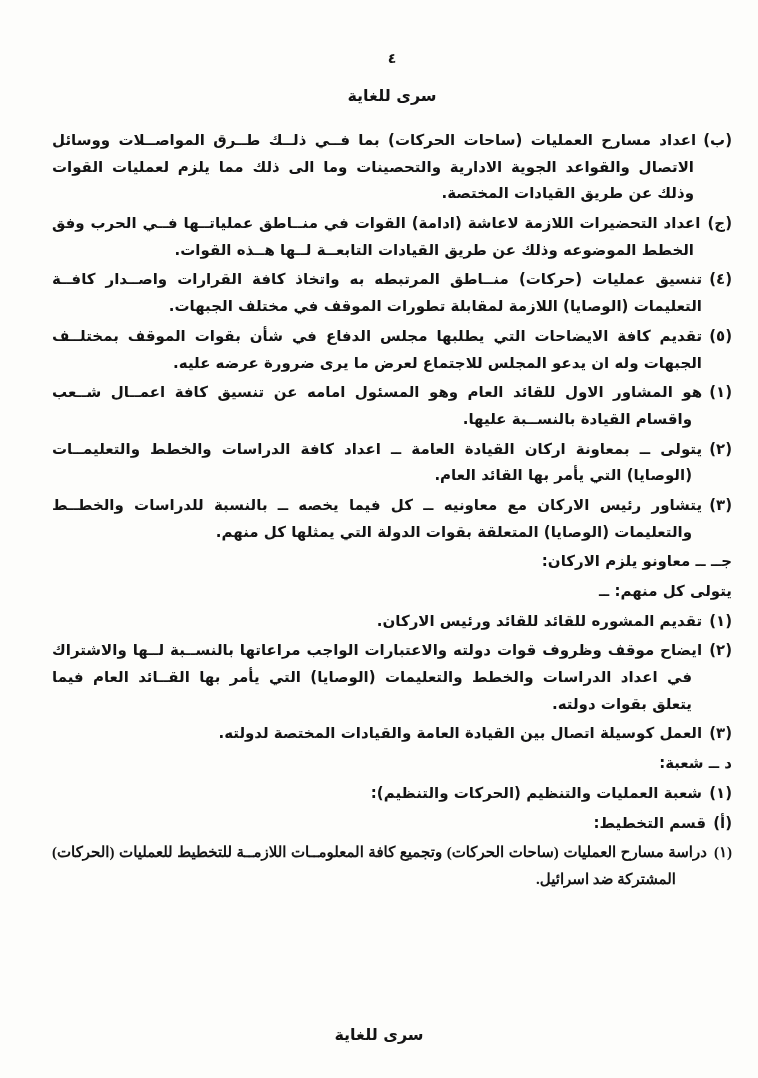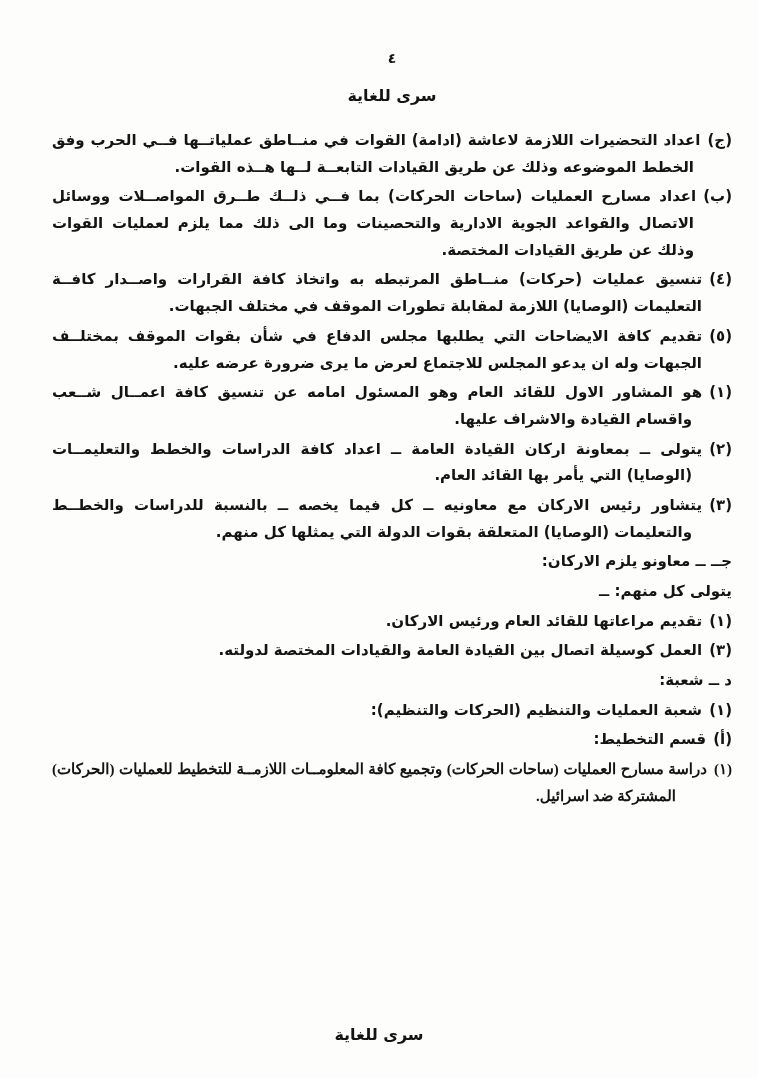--- a/index.html
+++ b/index.html
@@ -64,41 +64,42 @@
 <body>
 
 <div class="page" lang="ar">
 
   <div class="page-number">٤</div>
 
   <div class="classification">سرى للغاية</div>
 
   <div class="doc-body">
 
+    <p class="p-sub"><span class="marker">(ب)</span><span>اعداد مسارح العمليات (ساحات الحركات) بما فــي ذلــك طــرق المواصــلات ووسائل الاتصال والقواعد الجوية الادارية والتحصينات وما الى ذلك مما يلزم لعمليات القوات وذلك عن طريق القيادات المختصة.</span></p>
+
     <p class="p-sub"><span class="marker">(ج)</span><span>اعداد التحضيرات اللازمة لاعاشة (ادامة) القوات في منــاطق عملياتــها فــي الحرب وفق الخطط الموضوعه وذلك عن طريق القيادات التابعــة لــها هــذه القوات.</span></p>
-
-    <p class="p-sub"><span class="marker">(ب)</span><span>اعداد مسارح العمليات (ساحات الحركات) بما فــي ذلــك طــرق المواصــلات ووسائل الاتصال والقواعد الجوية الادارية والتحصينات وما الى ذلك مما يلزم لعمليات القوات وذلك عن طريق القيادات المختصة.</span></p>
 
     <p class="p-num"><span class="marker">(٤)</span><span>تنسيق عمليات (حركات) منــاطق المرتبطه به واتخاذ كافة القرارات واصــدار كافــة التعليمات (الوصايا) اللازمة لمقابلة تطورات الموقف في مختلف الجبهات.</span></p>
 
     <p class="p-num"><span class="marker">(٥)</span><span>تقديم كافة الايضاحات التي يطلبها مجلس الدفاع في شأن بقوات الموقف بمختلــف الجبهات وله ان يدعو المجلس للاجتماع لعرض ما يرى ضرورة عرضه عليه.</span></p>
 
 
-    <p class="p-b"><span class="marker">(١)</span><span>هو المشاور الاول للقائد العام وهو المسئول امامه عن تنسيق كافة اعمــال شــعب واقسام القيادة والاشراف عليها.</span></p>
+    <p class="p-b"><span class="marker">(١)</span><span>هو المشاور الاول للقائد العام وهو المسئول امامه عن تنسيق كافة اعمــال شــعب واقسام القيادة بالنســبة عليها.</span></p>
 
     <p class="p-b"><span class="marker">(٢)</span><span>يتولى ــ بمعاونة اركان القيادة العامة ــ اعداد كافة الدراسات والخطط والتعليمــات (الوصايا) التي يأمر بها القائد العام.</span></p>
 
     <p class="p-b"><span class="marker">(٣)</span><span>يتشاور رئيس الاركان مع معاونيه ــ كل فيما يخصه ــ بالنسبة للدراسات والخطــط والتعليمات (الوصايا) المتعلقة بقوات الدولة التي يمثلها كل منهم.</span></p>
 
     <p class="h-c"><span>جــ ــ معاونو يلزم الاركان:</span></p>
 
     <p class="h-c2"><span>يتولى كل منهم: ــ</span></p>
 
-    <p class="p-b"><span class="marker">(١)</span><span>تقديم مراعاتها للقائد العام ورئيس الاركان.</span></p>
+    <p class="p-b"><span class="marker">(١)</span><span>تقديم المشوره للقائد للقائد ورئيس الاركان.</span></p>
 
+    <p class="p-b"><span class="marker">(٢)</span><span>ايضاح موقف وظروف قوات دولته والاعتبارات الواجب مراعاتها بالنســبة لــها والاشتراك في اعداد الدراسات والخطط والتعليمات (الوصايا) التي يأمر بها القــائد العام فيما يتعلق بقوات دولته.</span></p>
 
     <p class="p-b"><span class="marker">(٣)</span><span>العمل كوسيلة اتصال بين القيادة العامة والقيادات المختصة لدولته.</span></p>
 
     <p class="h-d"><span>د ــ شعبة:</span></p>
 
     <p class="p-d1"><span class="marker">(١)</span><span>شعبة العمليات والتنظيم (الحركات والتنظيم):</span></p>
 
     <p class="p-d2"><span class="marker">(أ)</span><span>قسم التخطيط:</span></p>
 
     <p class="p-d3"><span class="marker">(١)</span><span>دراسة مسارح العمليات (ساحات الحركات) وتجميع كافة المعلومــات اللازمــة للتخطيط للعمليات (الحركات) المشتركة ضد اسرائيل.</span></p>

